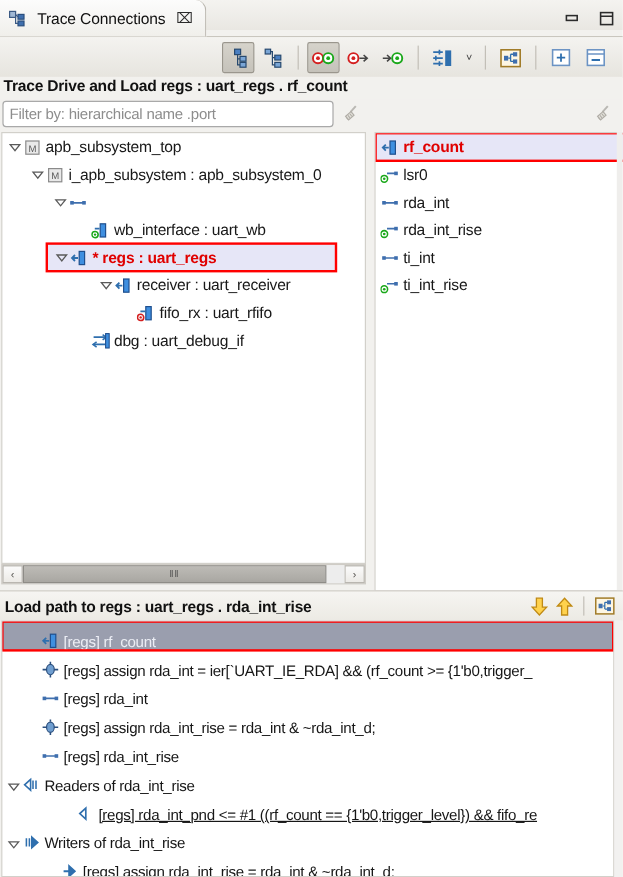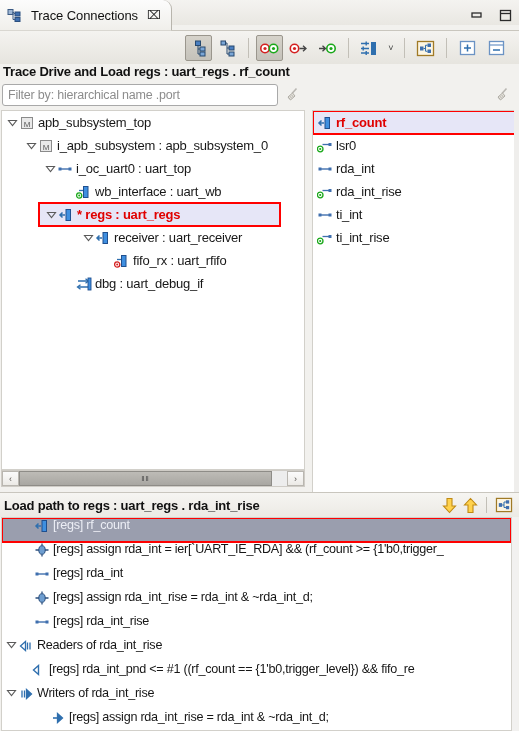--- a/index.html
+++ b/index.html
@@ -83,21 +83,21 @@
 
   
   .bottom { position:absolute; left:0; top:492px; width:519px; height:239px; background:#f2f1ee;
      border-top:1px solid #c9c6be; }
   .bhdr { position:absolute; left:0; top:0; width:519px; height:24px; display:flex; align-items:center;
      background:linear-gradient(#f6f5f2,#eceae4); }
   .bhdr-title { font-size:13px; font-weight:700; color:#111; padding-left:4px; white-space:nowrap; letter-spacing:-0.2px;}
   .bhdr-tools { position:absolute; right:6px; top:0; height:24px; display:flex; align-items:center; gap:6px; }
   .blist { position:absolute; left:1px; top:24px; width:511px; height:214px; background:#fff;
      border:1px solid #d2d0ca; overflow:hidden; }
-  .brow { position:relative; height:24px; display:flex; align-items:flex-start; font-size:12.6px;
+  .brow { position:relative; height:24px; display:flex; align-items:flex-end; font-size:12.6px;
      white-space:nowrap; letter-spacing:-0.25px; color:#161616;}
   .brow.selected { background:#9a9eae; outline:2px solid #ff0000; outline-offset:-1px; }
   .brow.selected .lbl { color:#eceef5; }
   .vscroll { position:absolute; right:1px; top:24px; width:6px; height:214px; background:#f2f1f0; }
   .vscroll-r { position:absolute; right:0px; top:110px; width:5px; height:383px; background:#efeeec; }
 </style>
 </head>
 <body>
 
 <div id="app">
@@ -261,21 +261,20 @@
             <path d="M1.5 3.5 L9.5 3.5 L5.5 8.5 Z" fill="none" stroke="#5a5a5a" stroke-width="1.1"></path>
           </svg>
         </span>
         <span class="ico">
           <svg width="16" height="16" viewBox="0 0 16 16">
             <line x1="2" y1="8" x2="14" y2="8" stroke="#3f6fae" stroke-width="1.4"></line>
             <rect x="1.5" y="6.5" width="3" height="3" fill="#3f6fae"></rect>
             <rect x="11.5" y="6.5" width="3" height="3" fill="#3f6fae"></rect>
           </svg>
         </span>
-        <span class="lbl">i_oc_uart0 : uart_top</span>
       </div>
       <div class="row" style="padding-left: 61px;">
         <span class="arrow"></span>
         <span class="ico">
           <svg width="16" height="16" viewBox="0 0 16 16">
             <rect x="7.5" y="2.5" width="4.5" height="11" fill="#3f8fe0" stroke="#1f4f8e" stroke-width="1"></rect>
             <path d="M3 6.5 L7 6.5" stroke="#2f6fae" stroke-width="1.3"></path>
             <circle cx="3.2" cy="11.5" r="2.6" fill="#fff" stroke="#1aa81a" stroke-width="1.3"></circle>
             <circle cx="3.2" cy="11.5" r="1" fill="#1aa81a"></circle>
           </svg>
@@ -497,21 +496,21 @@
             </svg>
           </span>
           <span class="ico">
             <svg width="16" height="16" viewBox="0 0 16 16">
               <path d="M7.5 3.5 L2.5 8 L7.5 12.5 Z" fill="#fff" stroke="#2f6fae" stroke-width="1.3"></path>
               <path d="M9.5 4.5 V11.5 M12 4.5 V11.5" stroke="#2f6fae" stroke-width="1.3"></path>
             </svg>
           </span>
           <span class="lbl">Readers of rda_int_rise</span>
         </div>
-        <div class="brow" style="padding-left: 15px;">
+        <div class="brow" style="padding-left: 48px; text-decoration: underline;">
           <span class="arrow"></span>
           <span class="ico">
             <svg width="16" height="16" viewBox="0 0 16 16">
               <path d="M8.5 3.5 L3.5 8 L8.5 12.5 Z" fill="#fff" stroke="#2f6fae" stroke-width="1.4"></path>
             </svg>
           </span>
           <span class="lbl">[regs] rda_int_pnd &lt;= #1 ((rf_count == {1'b0,trigger_level}) &amp;&amp; fifo_re</span>
         </div>
         <div class="brow" style="padding-left: 3px;">
           <span class="arrow">

